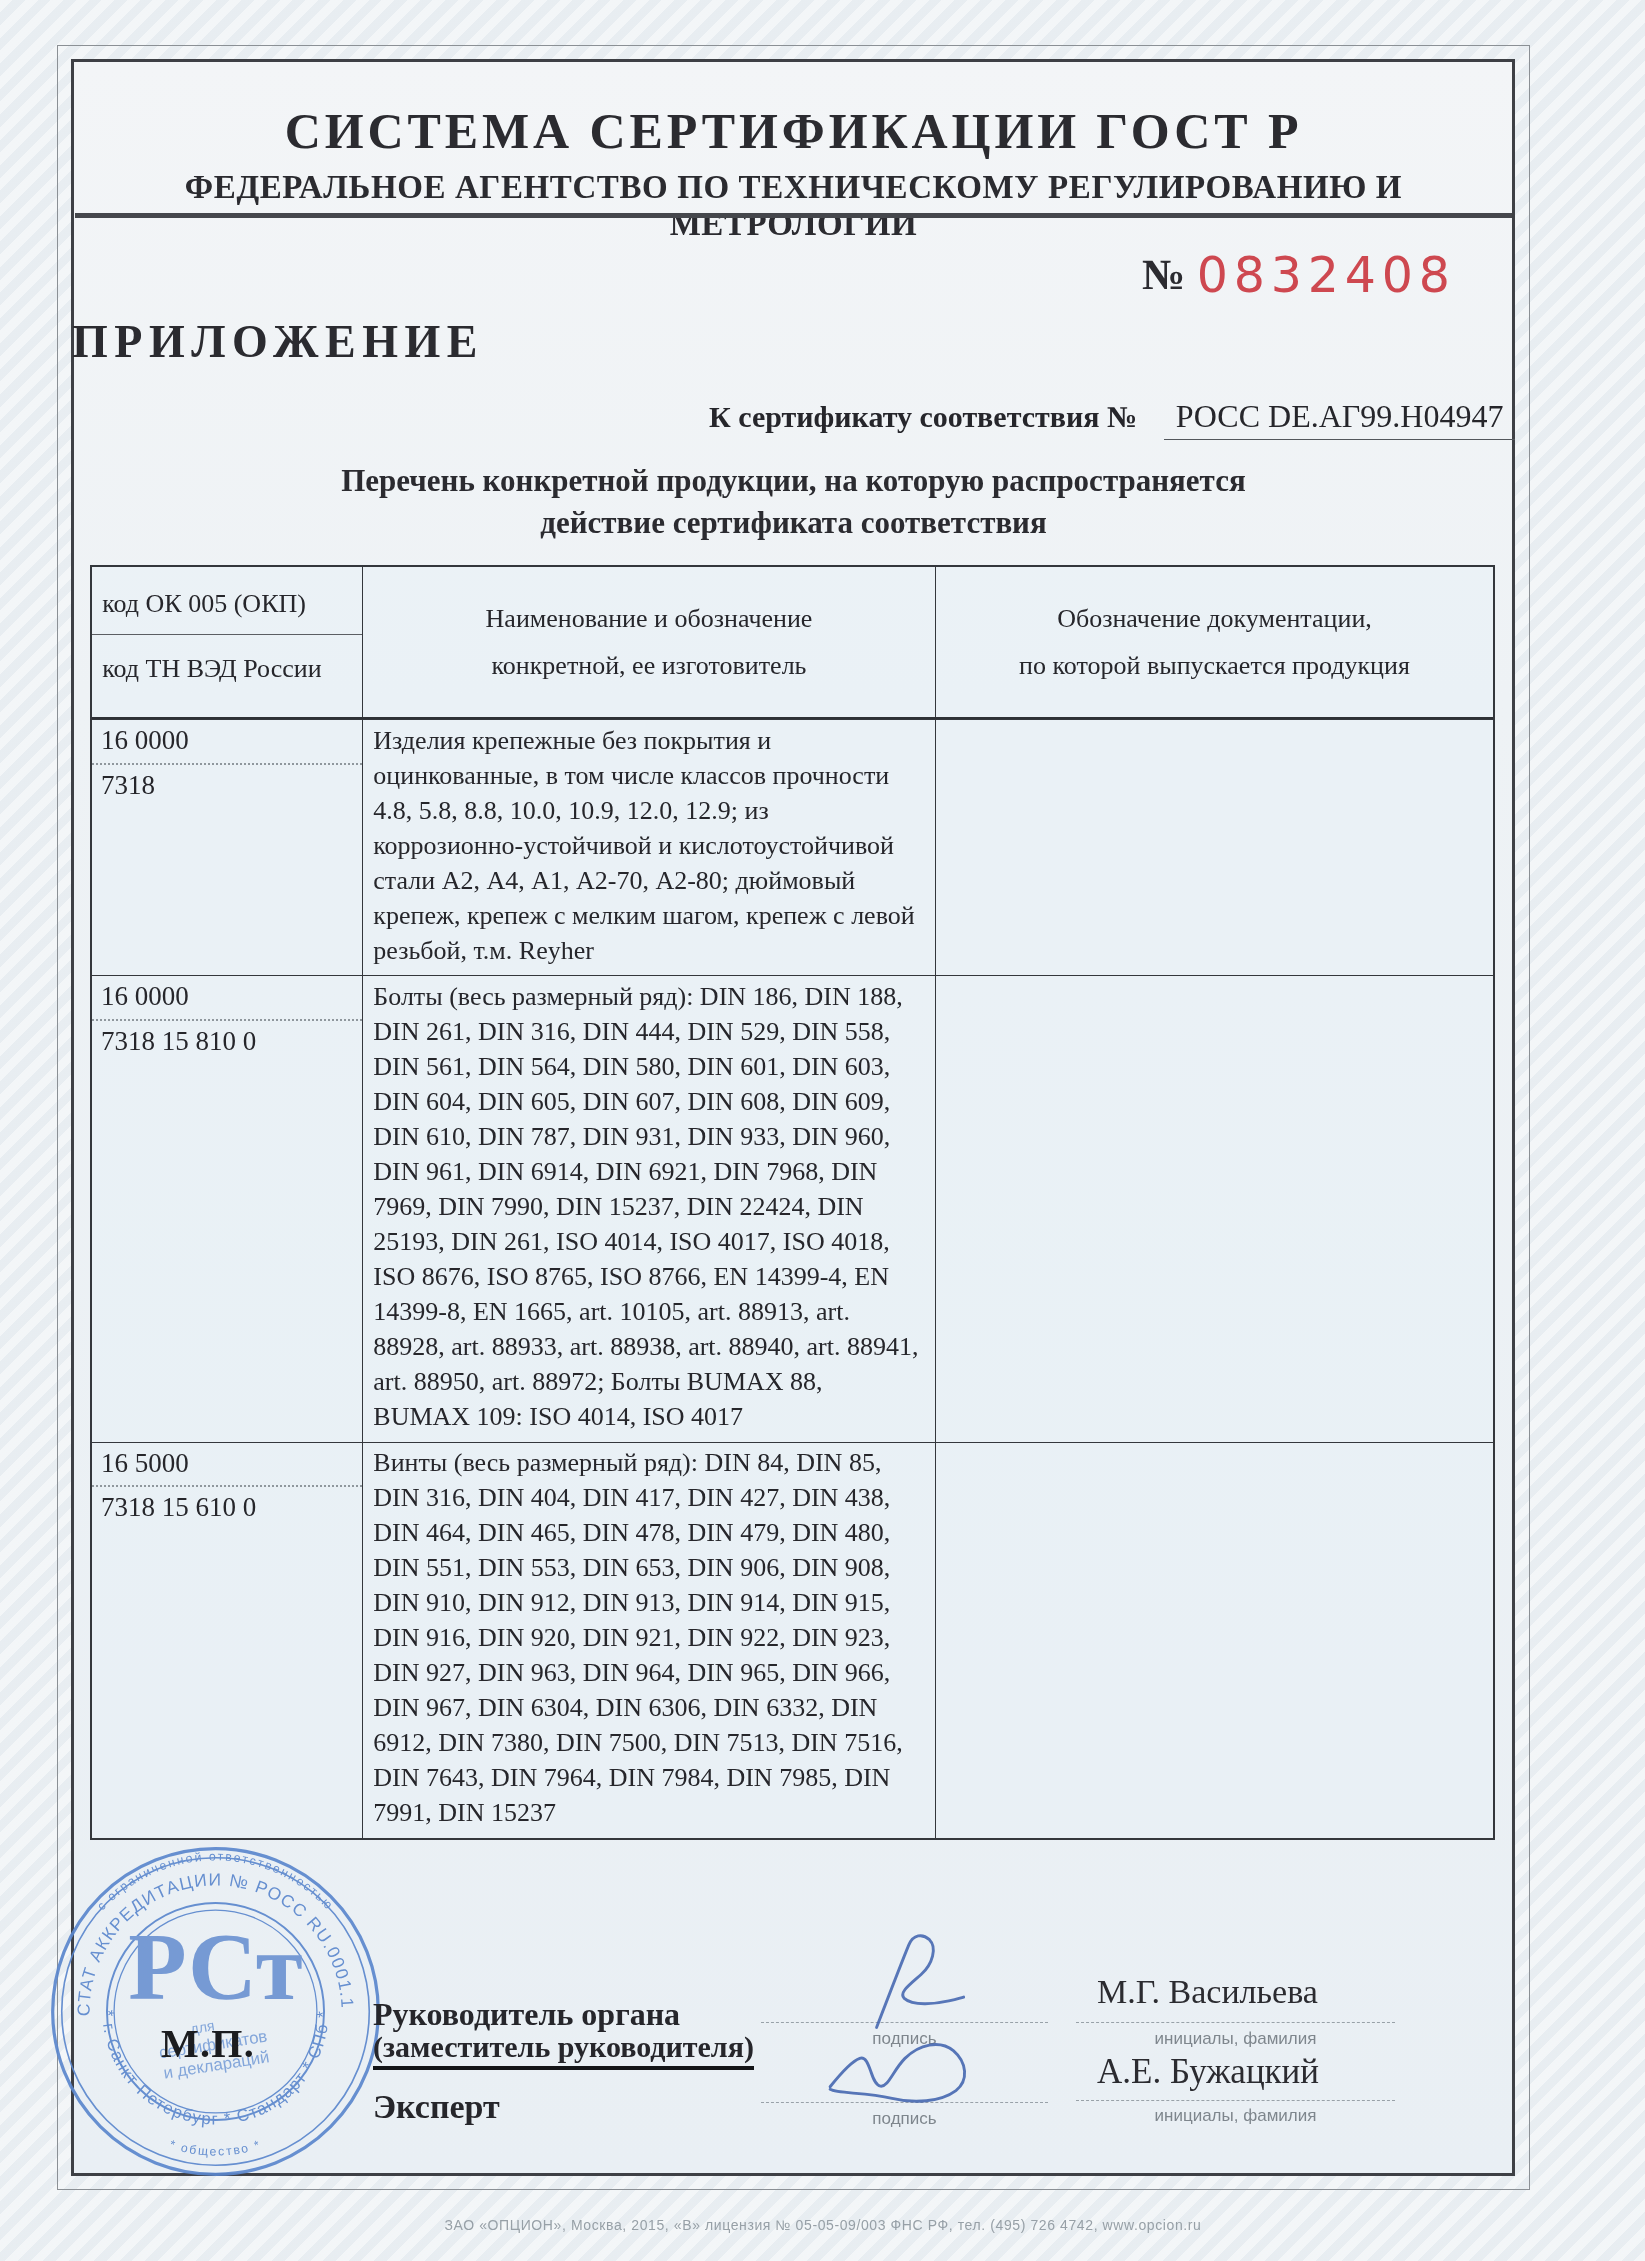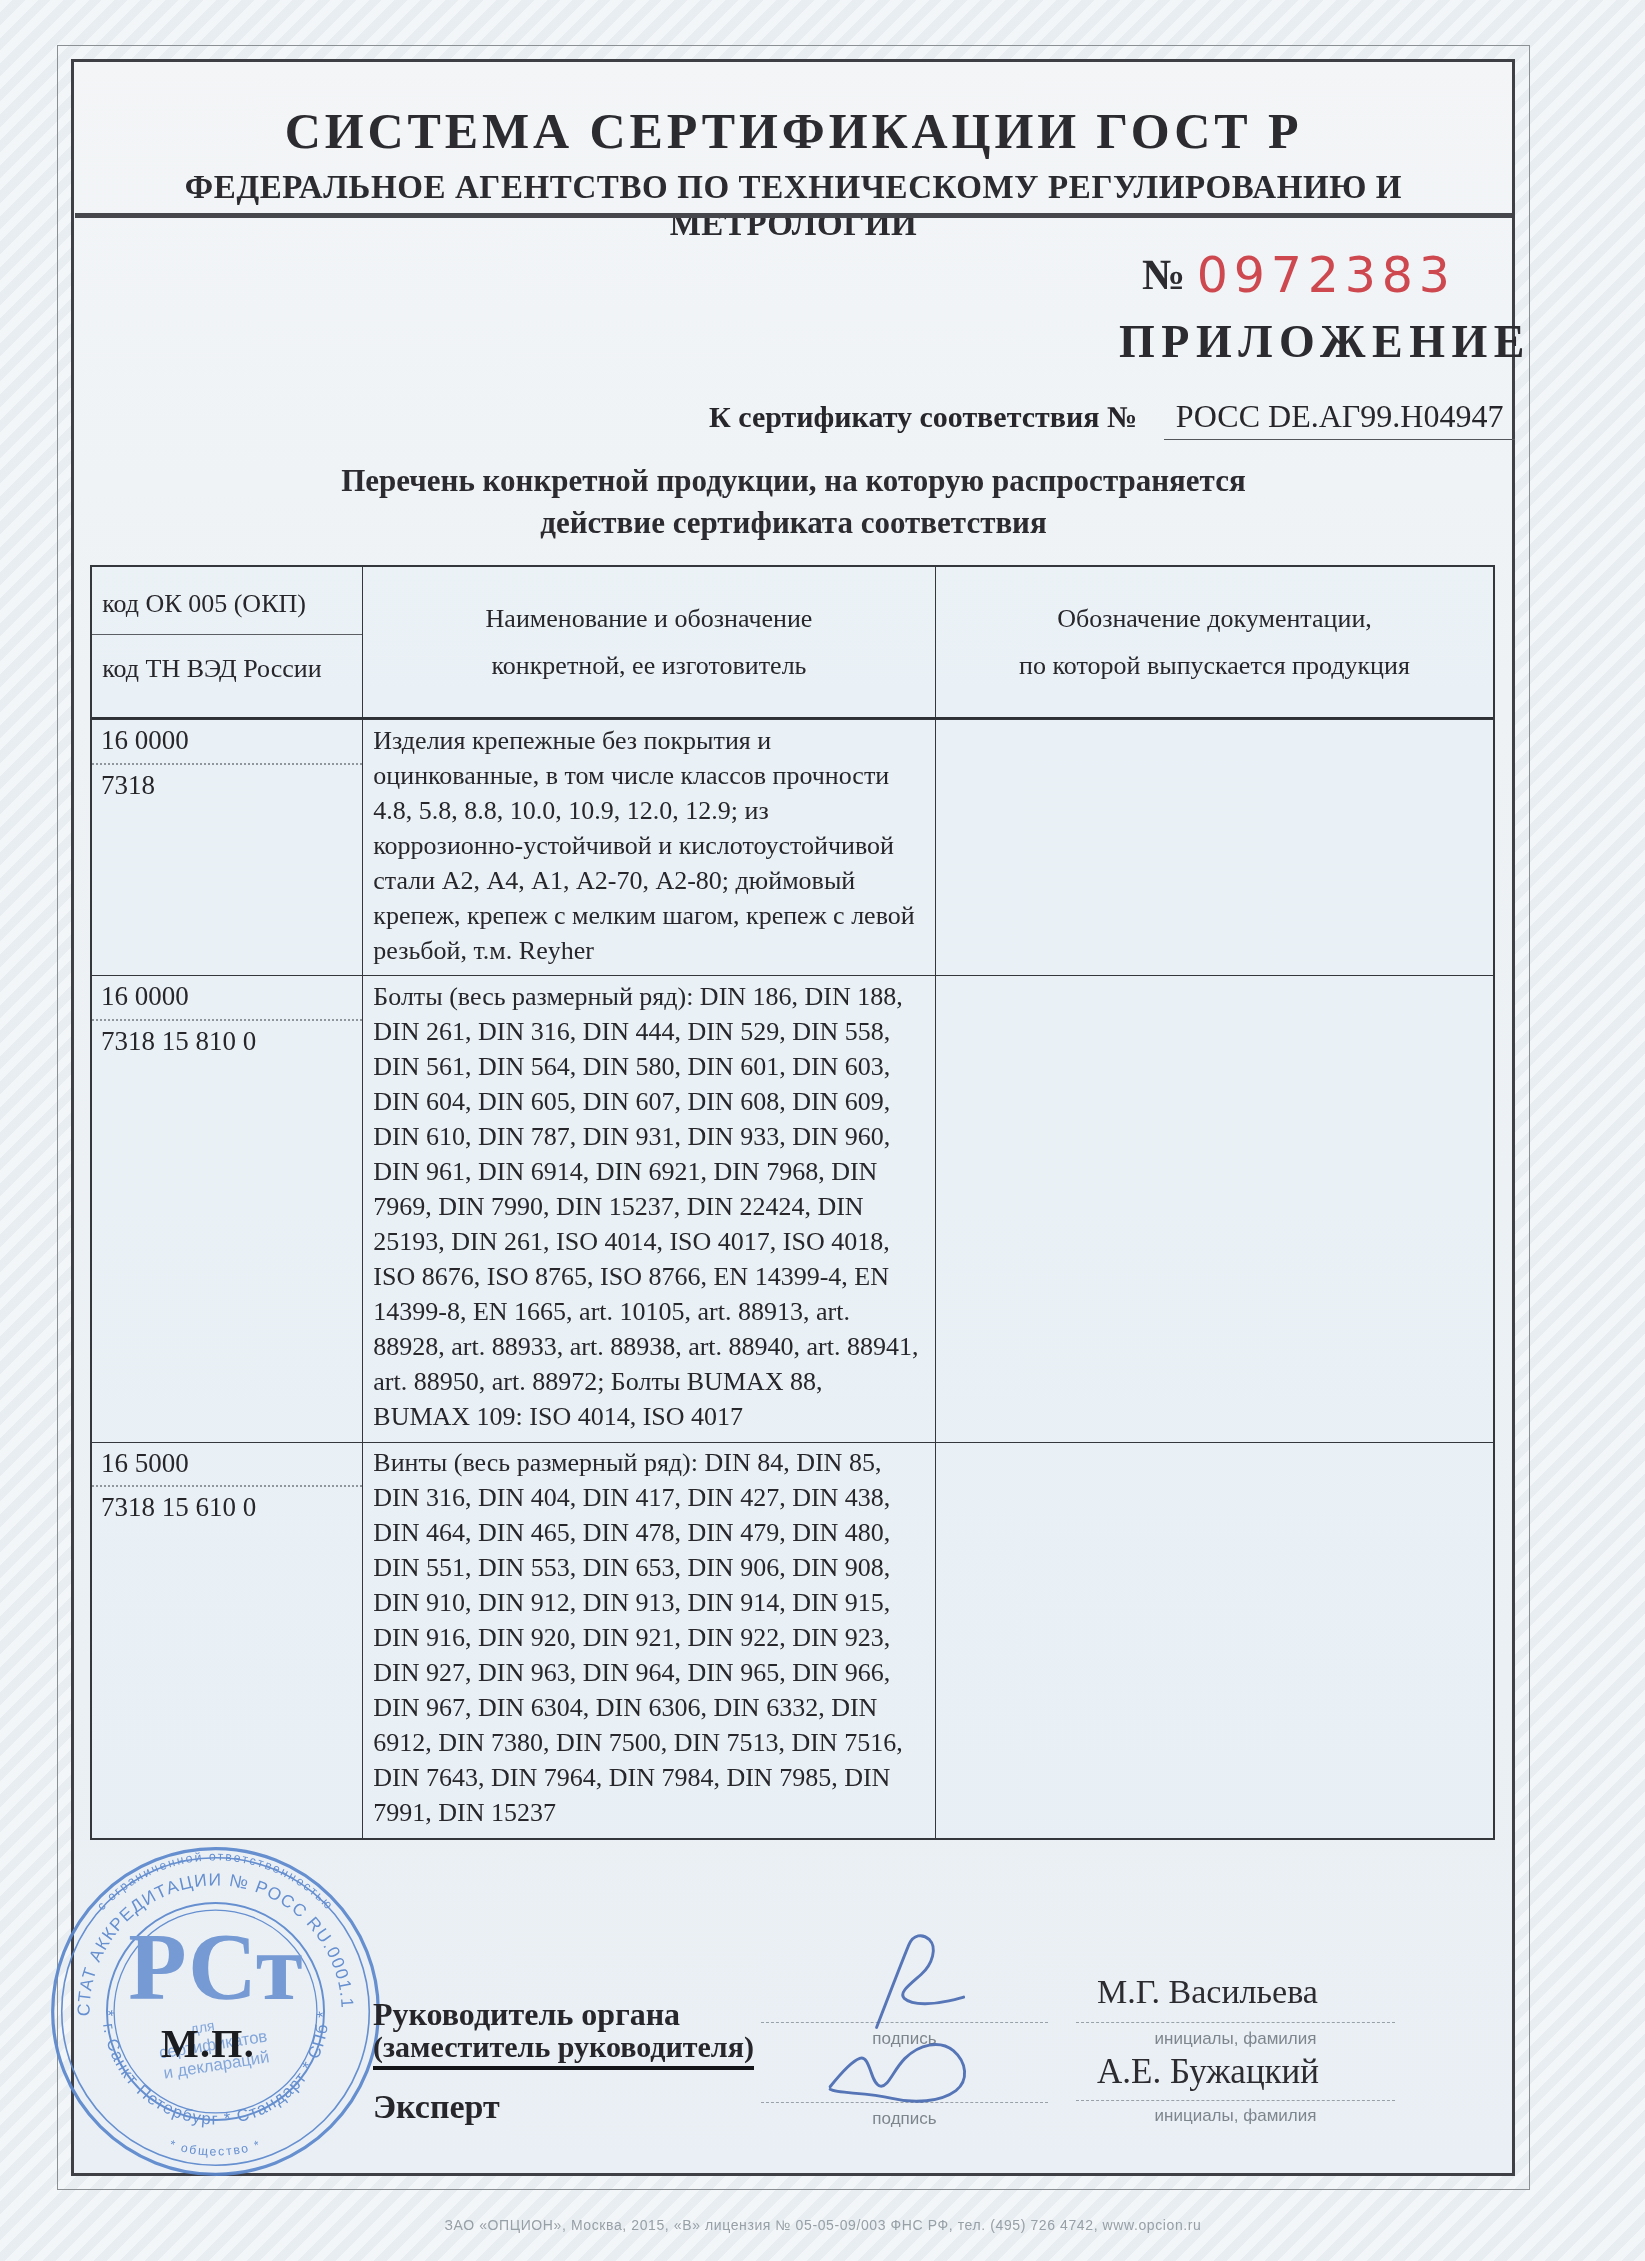--- a/index.html
+++ b/index.html
@@ -18,21 +18,21 @@
     position:absolute;left:71px;top:59px;width:1444px;height:2117px;
     border:3.9px solid #3e4045;box-sizing:border-box;
     background:linear-gradient(180deg,#f3f5f7 0%,#eef2f5 30%,#e9eff4 100%);
   }
   .hdr1{position:absolute;left:72px;top:102px;width:1443px;text-align:center;font-size:50px;font-weight:bold;letter-spacing:3.9px;color:#2b2b30;}
   .hdr2{position:absolute;left:72px;top:169px;width:1443px;text-align:center;font-size:33px;font-weight:bold;letter-spacing:0.6px;color:#2b2b30;}
   .hdr-divider{position:absolute;left:75px;top:213px;width:1437px;height:4.5px;background:#45474c;}
   .cert-number{position:absolute;left:1142px;top:253px;display:flex;align-items:flex-start;}
   .cert-number .no{font-size:43px;font-weight:bold;color:#2b2b30;margin-right:11.6px;line-height:1;}
   .cert-number .digits{font-family:"DejaVu Sans",sans-serif;font-size:49px;font-weight:400;letter-spacing:5.8px;line-height:.95;}
-  .doc-title{position:absolute;left:72px;top:315px;width:1443px;text-align:right;font-size:46px;font-weight:bold;letter-spacing:6.5px;color:#2b2b30;padding-left:16px;}
+  .doc-title{position:absolute;left:72px;top:315px;width:1443px;text-align:left;font-size:46px;font-weight:bold;letter-spacing:6.5px;color:#2b2b30;}
   .cert-line{position:absolute;left:72px;top:398px;width:1443px;text-align:right;font-size:30px;}
   .cert-line .lbl{font-weight:bold;}
   .cert-line .val{display:inline-block;margin-left:19.4px;padding:0 11.6px 3.9px 11.6px;border-bottom:1.9px solid #53575c;font-size:32px;}
   .subtitle{position:absolute;left:72px;width:1443px;text-align:center;font-size:31px;font-weight:bold;color:#2b2b30;}
   .sub1{top:463px;} .sub2{top:505px;}
 
   .ptable{position:absolute;left:90px;top:565px;width:1405px;border:2.6px solid #34373c;box-sizing:border-box;background:rgba(231,240,245,.55);}
   .trow{display:flex;align-items:stretch;}
   .trow + .trow{border-top:1.9px solid #34373c;}
   .thead{border-bottom:2.6px solid #2e3136;}
@@ -79,21 +79,21 @@
 
   <div class="outer-frame"></div>
   <div class="inner-frame"></div>
 
   <div class="hdr1">СИСТЕМА СЕРТИФИКАЦИИ ГОСТ Р</div>
   <div class="hdr2">ФЕДЕРАЛЬНОЕ АГЕНТСТВО ПО ТЕХНИЧЕСКОМУ РЕГУЛИРОВАНИЮ И МЕТРОЛОГИИ</div>
   <div class="hdr-divider"></div>
 
   <div class="cert-number">
     <span class="no">№</span>
-    <span class="digits" style="color:#ce4850;">0972383</span>
+    <span class="digits" style="color:#ce4850;">0832408</span>
   </div>
 
   <div class="doc-title">ПРИЛОЖЕНИЕ</div>
 
   <div class="cert-line">
     <span class="lbl">К сертификату соответствия №</span>
     <span class="val">РОСС DE.АГ99.Н04947</span>
   </div>
 
   <div class="subtitle sub1">Перечень конкретной продукции,  на которую распространяется</div>

